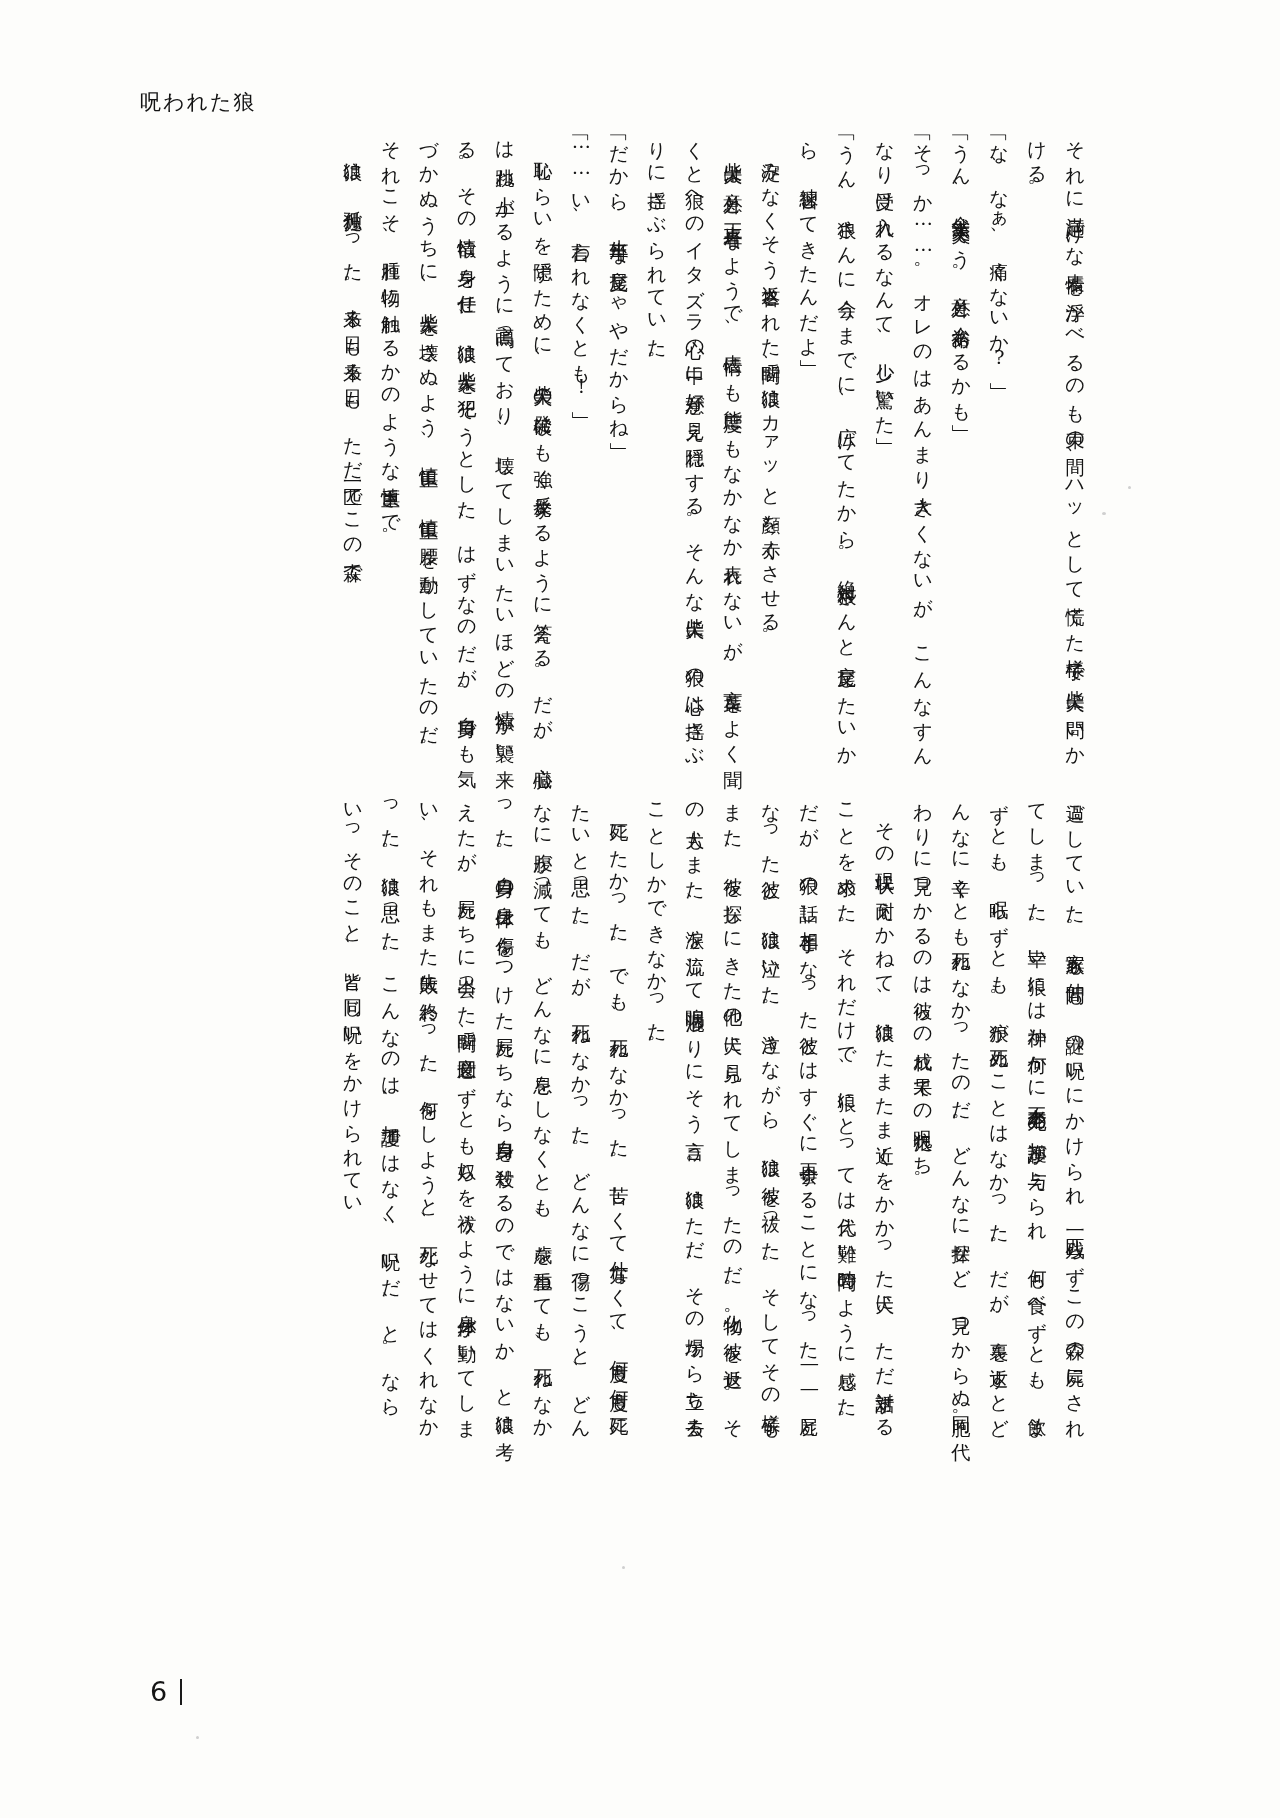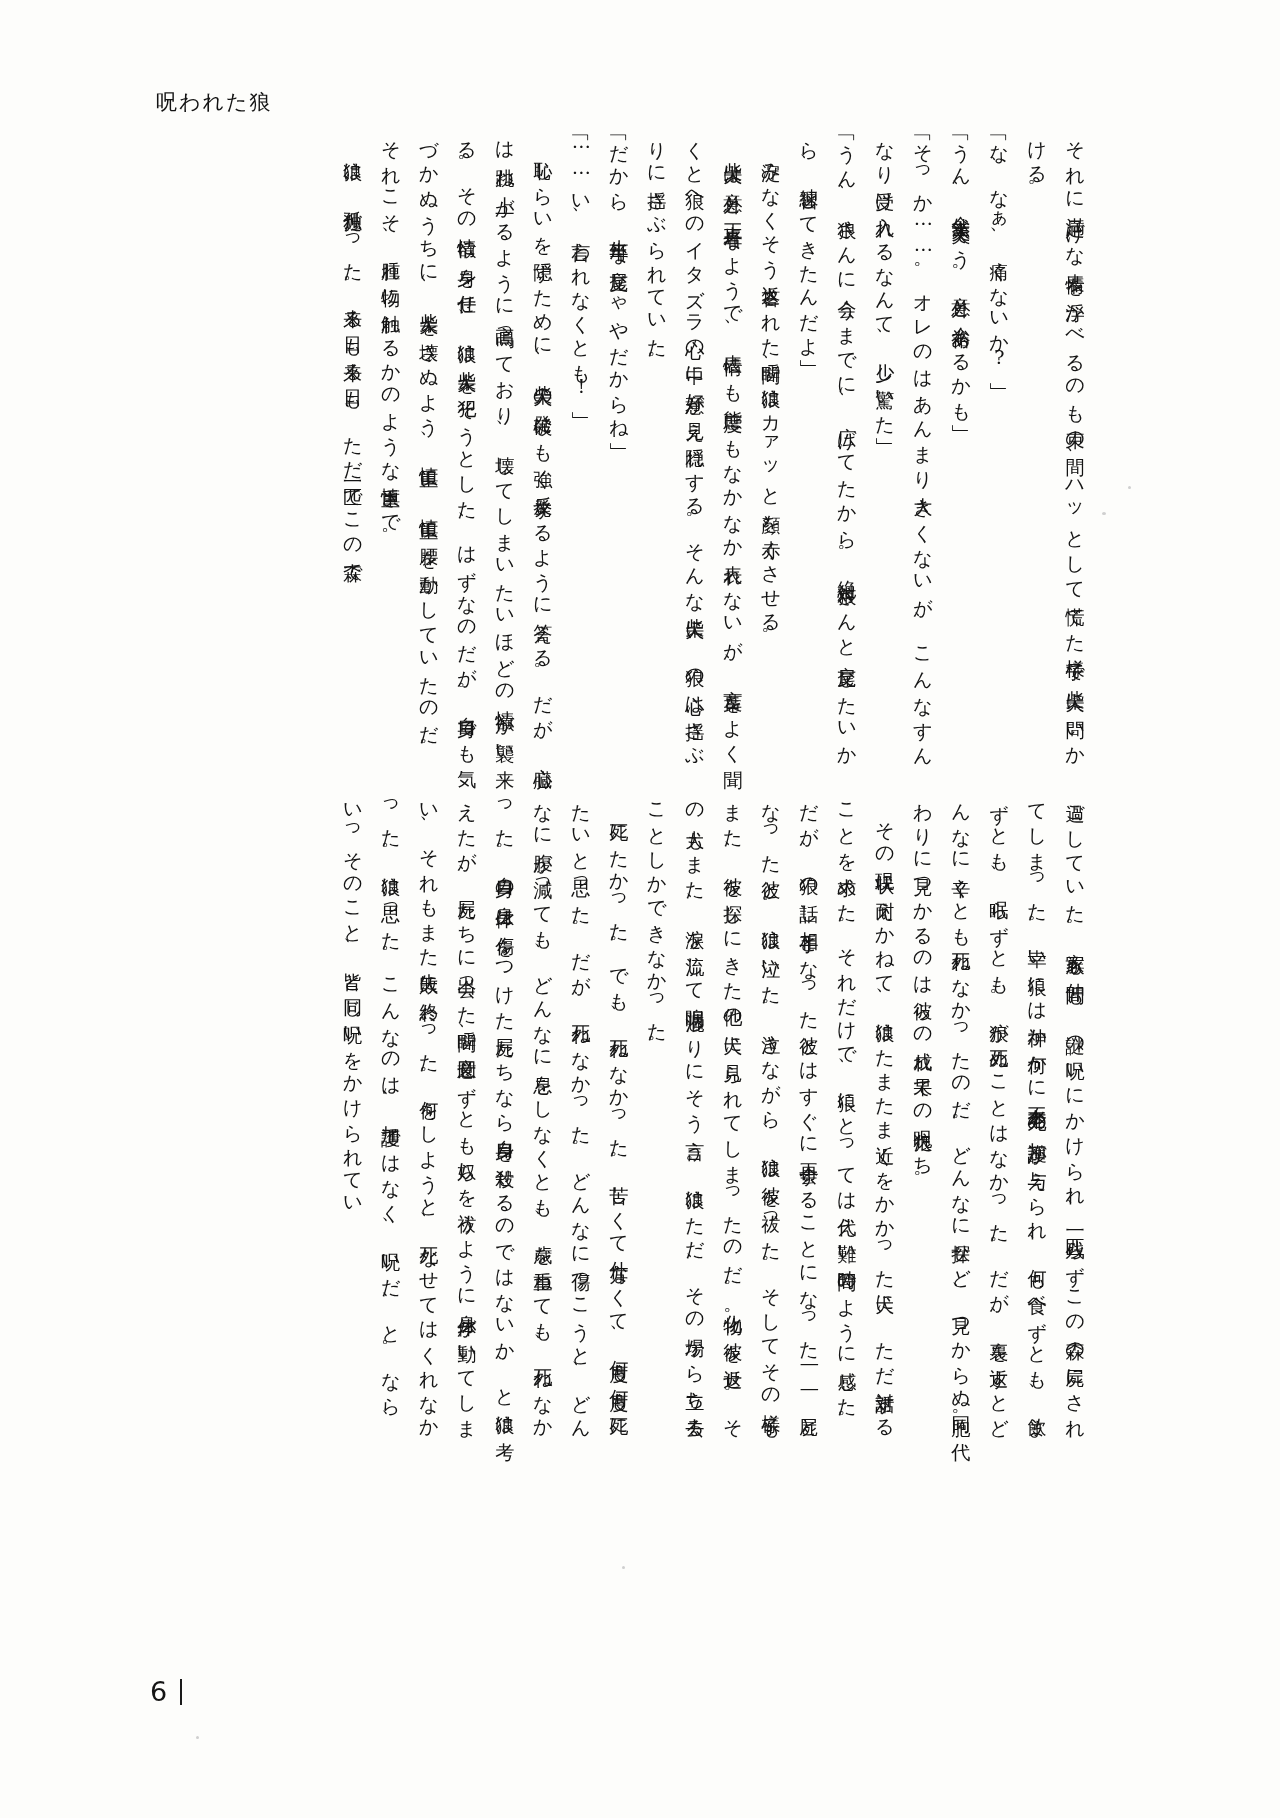--- a/index.html
+++ b/index.html
@@ -19,21 +19,21 @@
   
   .page {
     position: absolute;
     inset: 0;
     background: #fdfdfb;
   }
 
   
   .running-head {
     position: absolute;
-    left: 156px;
+    left: 140px;
     top: 88px;
     font-size: 21px;
     letter-spacing: 2px;
     color: #131313;
     white-space: nowrap;
   }
 
   
   .vtext {
     position: absolute;

